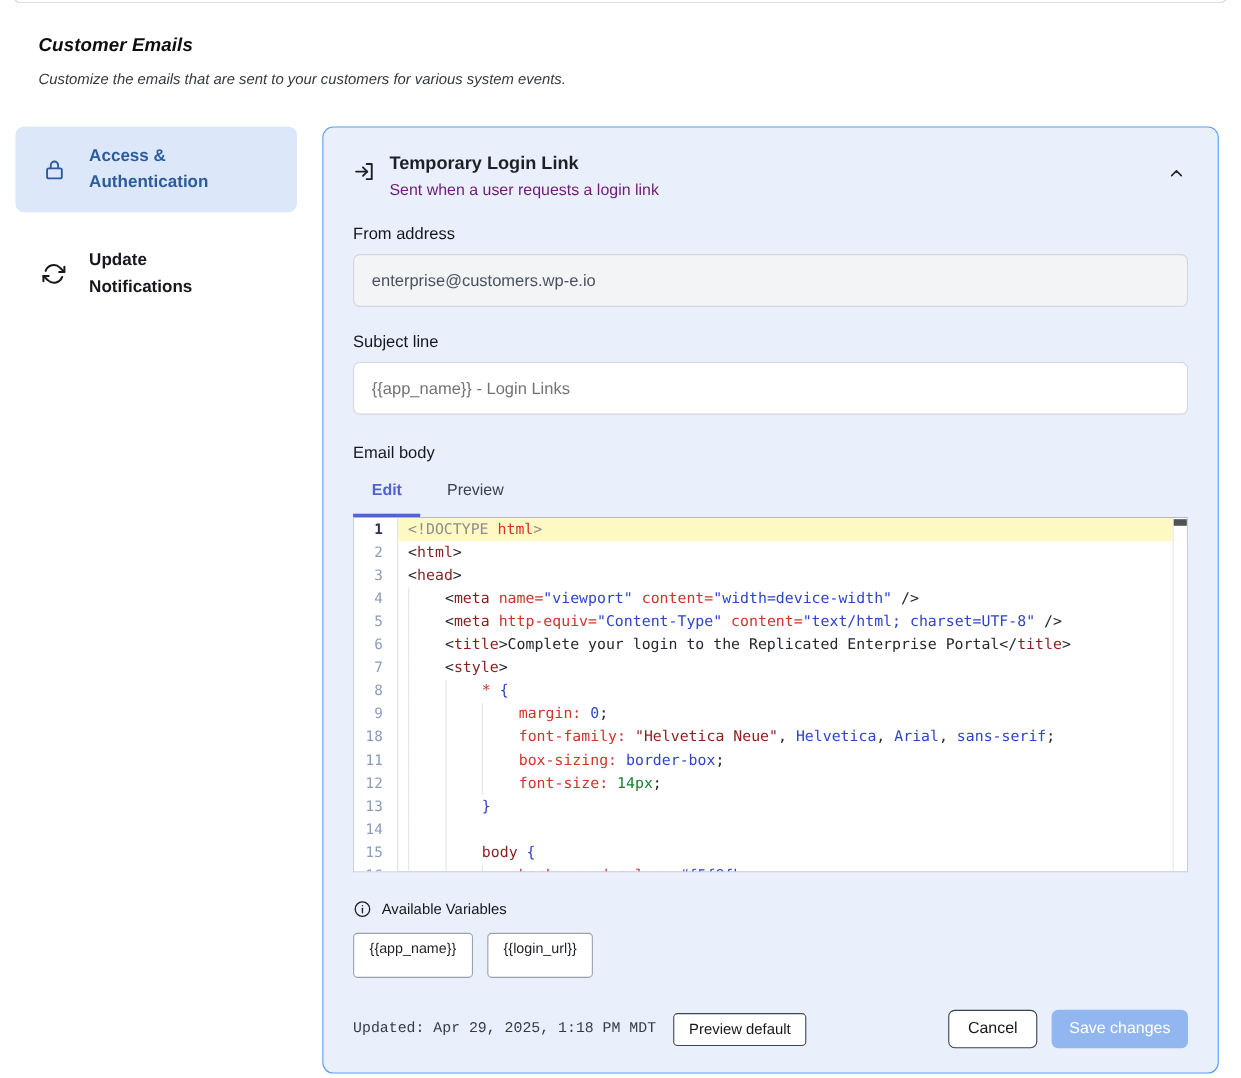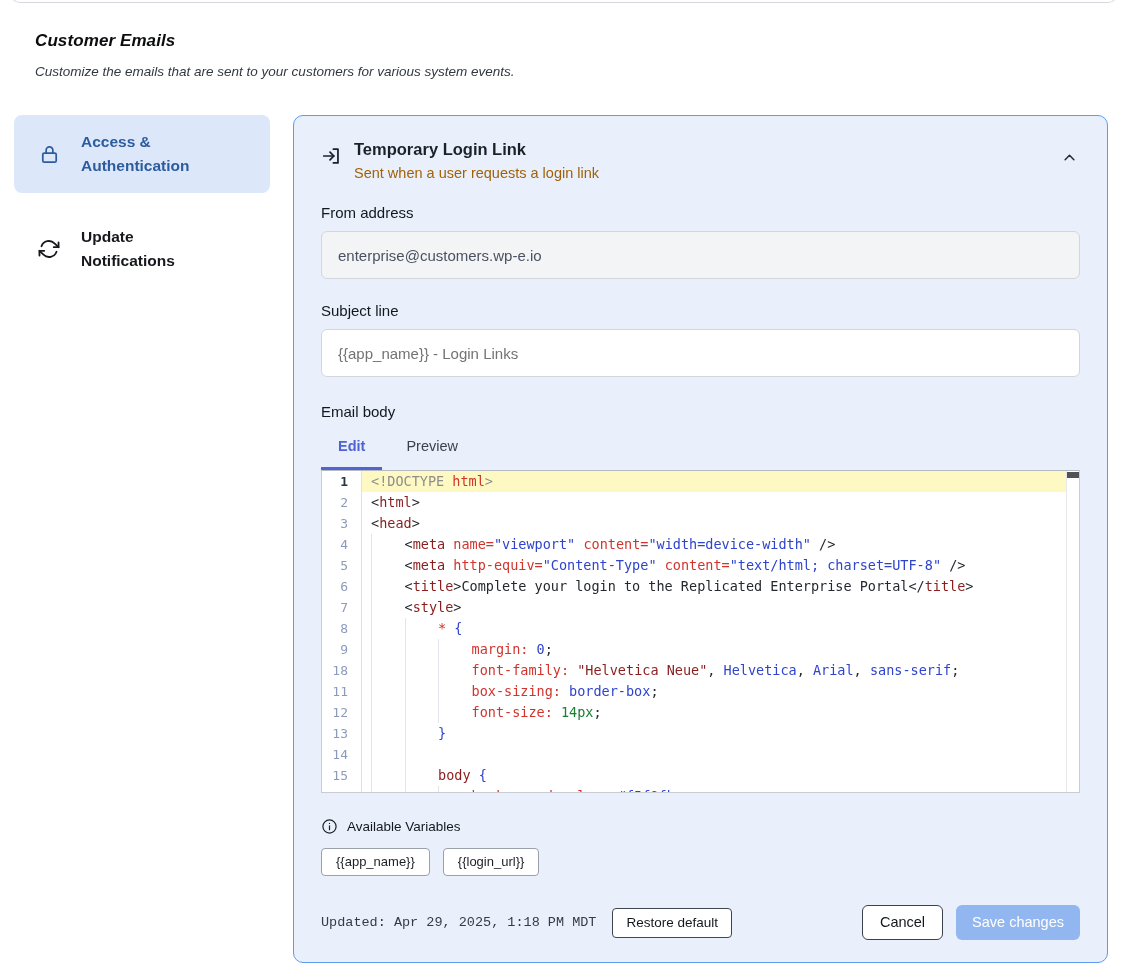--- a/index.html
+++ b/index.html
@@ -32,21 +32,21 @@
   .side-icon { flex:none; width:24px; height:24px; display:flex; align-items:center; justify-content:center; }
 
   
   .panel { width:815px; margin-left:23px; background:#e9f0fc;
     border:1.5px solid #5b9cf2; border-radius:10px; padding:24px 27px 22px 27px; }
 
   .panel-header { display:flex; align-items:flex-start; position:relative; }
   .panel-header .hicon { width:22px; height:22px; margin-top:5px; flex:none; }
   .panel-header .htext { margin-left:11px; }
   .panel-title { font-size:16.5px; font-weight:bold; color:#1c2128; }
-  .panel-subtitle { margin-top:6px; font-size:14.5px; color:#a16207; }
+  .panel-subtitle { margin-top:6px; font-size:14.5px; color:#701a75; }
   .collapse-btn { position:absolute; right:-2px; top:6px; width:26px; height:26px;
     background:transparent; border:none; cursor:pointer; display:flex; align-items:center; justify-content:center; }
 
   .field-label { margin-top:23px; margin-bottom:10px; font-size:15px; color:#14171c; }
   .text-input { width:100%; height:48px; border:1px solid #d3d6db; border-radius:6px;
     padding:0 16px; font-size:15px; font-family:inherit; color:#737373; background:#ffffff; outline:none; }
   .text-input.muted { background:#f3f4f6; color:#4a5160; }
 
   
   .tabs { display:flex; margin-top:12px; }
@@ -69,21 +69,21 @@
   .c-blue { color:#2e44cd; } .c-green { color:#1a8032; } .c-text { color:#24292f; }
   .vscroll { position:absolute; top:0; right:0; bottom:0; width:13px;
     background:#fff; border-left:1px solid #e6e8eb; }
   .vthumb { position:absolute; top:1px; left:0; right:0; height:6px; background:#4f5356; }
 
   
   .vars-head { display:flex; align-items:center; gap:9px; margin-top:25px; }
   .vars-label { font-size:13.5px; color:#14171c; }
   .chips { display:flex; gap:13px; margin-top:13px; }
   .chip { background:#fff; border:1px solid #9aa1ab; border-radius:4px;
-    padding:5px 14px 6px 14px; font-size:13px; color:#1c2025; cursor:pointer; }
+    padding:5px 14px 19px 14px; font-size:13px; color:#1c2025; cursor:pointer; }
 
   
   .panel-footer { display:flex; align-items:center; margin-top:29px; }
   .updated { font-size:13.5px; color:#343b46;font-family:Liberation Mono, monospace; }
   .btn { font-family:inherit; cursor:pointer; background:#fff; }
   .btn-restore { margin-left:16px; font-size:13.5px; color:#14171c;
     border:1px solid #3f4650; border-radius:4px; padding:6px 13px 7px 13px; }
   .spacer { flex:1; }
   .btn-cancel { font-size:14.5px; color:#14171c; border:1.5px solid #3b424c;
     border-radius:6px; padding:8px 17px 9px 17px; }
@@ -241,20 +241,20 @@
       </span>
       <span class="vars-label">Available Variables</span>
     </div>
     <div class="chips">
       <button class="chip mono btn">{{app_name}}</button>
       <button class="chip mono btn">{{login_url}}</button>
     </div>
 
     <div class="panel-footer">
       <span class="updated">Updated: Apr 29, 2025, 1:18 PM MDT</span>
-      <button class="btn btn-restore">Restore default</button>
+      <button class="btn btn-restore">Preview default</button>
       <span class="spacer"></span>
       <button class="btn btn-cancel">Cancel</button>
       <button class="btn-save">Save changes</button>
     </div>
 
   </div>
 </div>
 
 </body></html>

